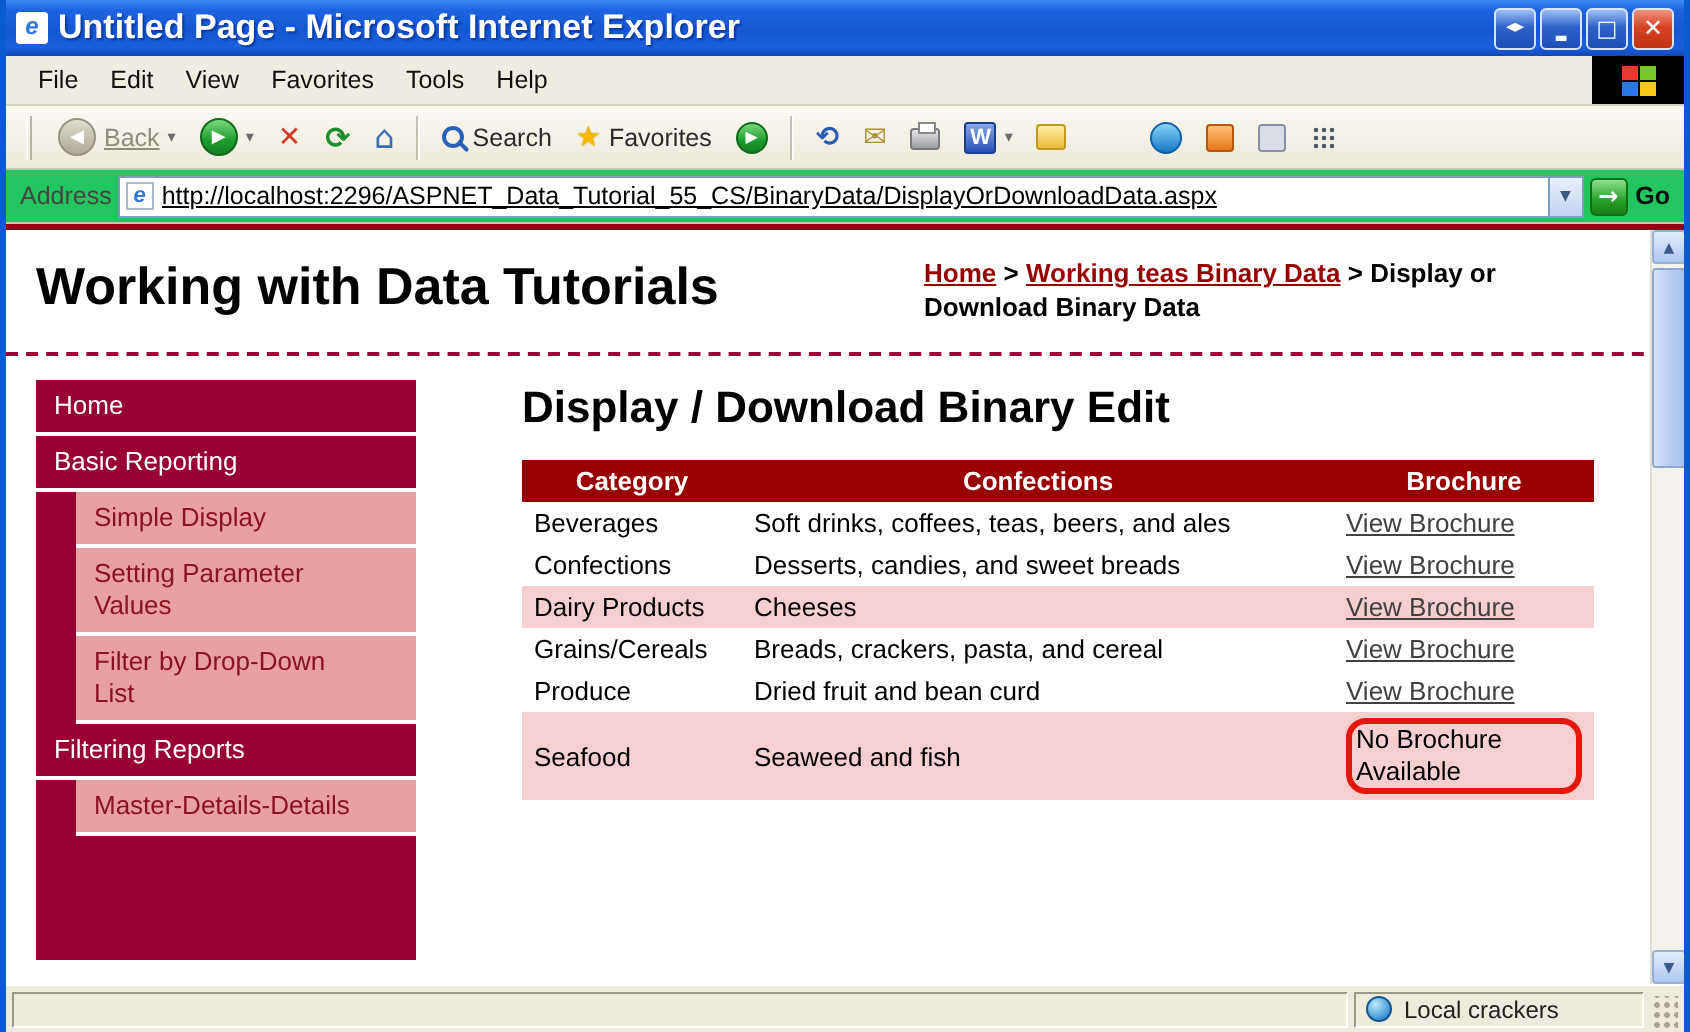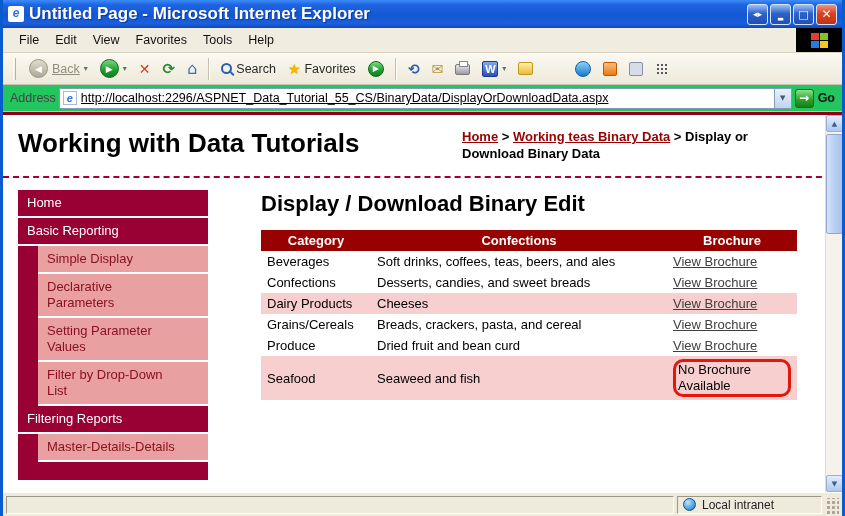--- a/index.html
+++ b/index.html
@@ -275,21 +275,20 @@
         <a>Working teas Binary Data</a>
         <span>&gt;</span>
         <span>Display or Download Binary Data</span>
       </div>
     </div>
 
     <div class="sidebar">
       <div class="side-item">Home</div>
       <div class="side-item">Basic Reporting</div>
       <div class="side-item sub">Simple Display</div>
-      <div class="side-item sub">Declarative Parameters</div>
       <div class="side-item sub">Setting Parameter Values</div>
       <div class="side-item sub">Filter by Drop-Down List</div>
       <div class="side-item">Filtering Reports</div>
       <div class="side-item sub">Master-Details-Details</div>
     </div>
 
     <div class="content">
       <h1 class="page-title">Display / Download Binary Edit</h1>
       <table class="data">
         <tbody>
@@ -341,18 +340,18 @@
       <span class="sb-thumb"></span>
       <span class="sb-btn sb-down">▼</span>
     </div>
 
   </div>
 
   <div class="statusbar">
     <div class="sb-panel sb-main"></div>
     <div class="sb-panel sb-zone">
       <span class="globe"></span>
-      <span>Local intranet</span>
+      <span>Local crackers</span>
     </div>
     <div class="grip-corner"></div>
   </div>
 
 </div>
 
 </body></html>

